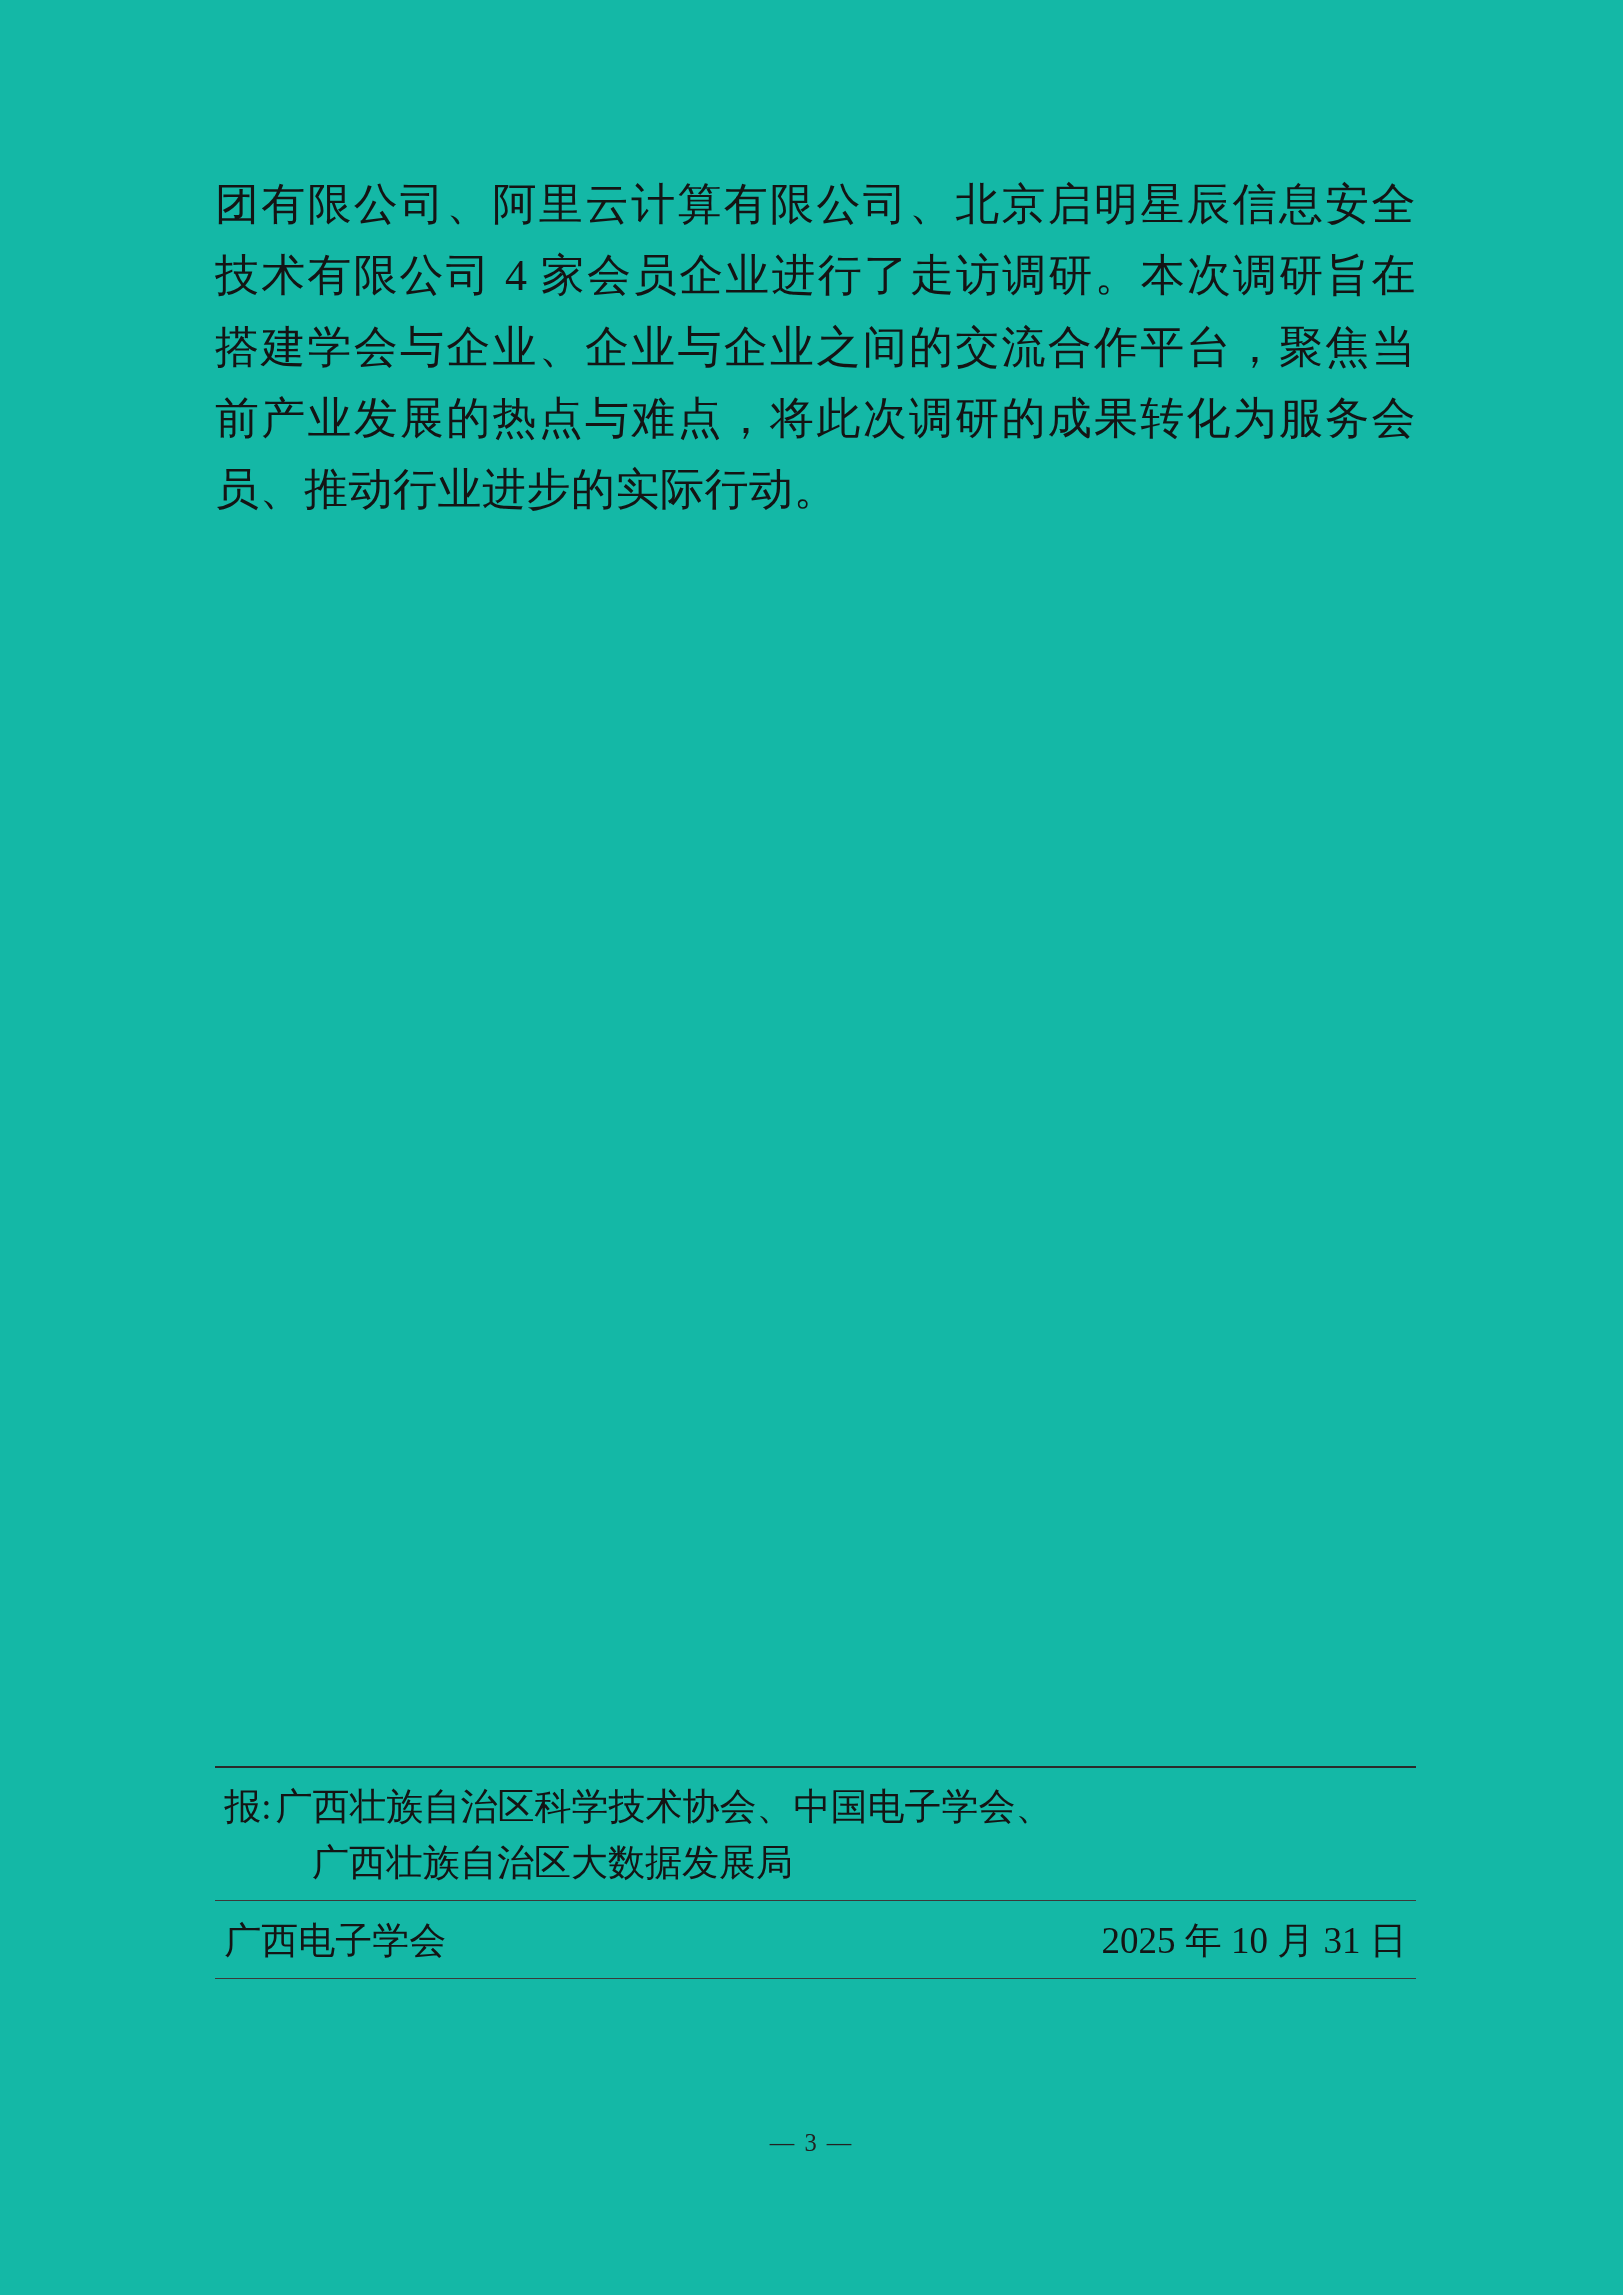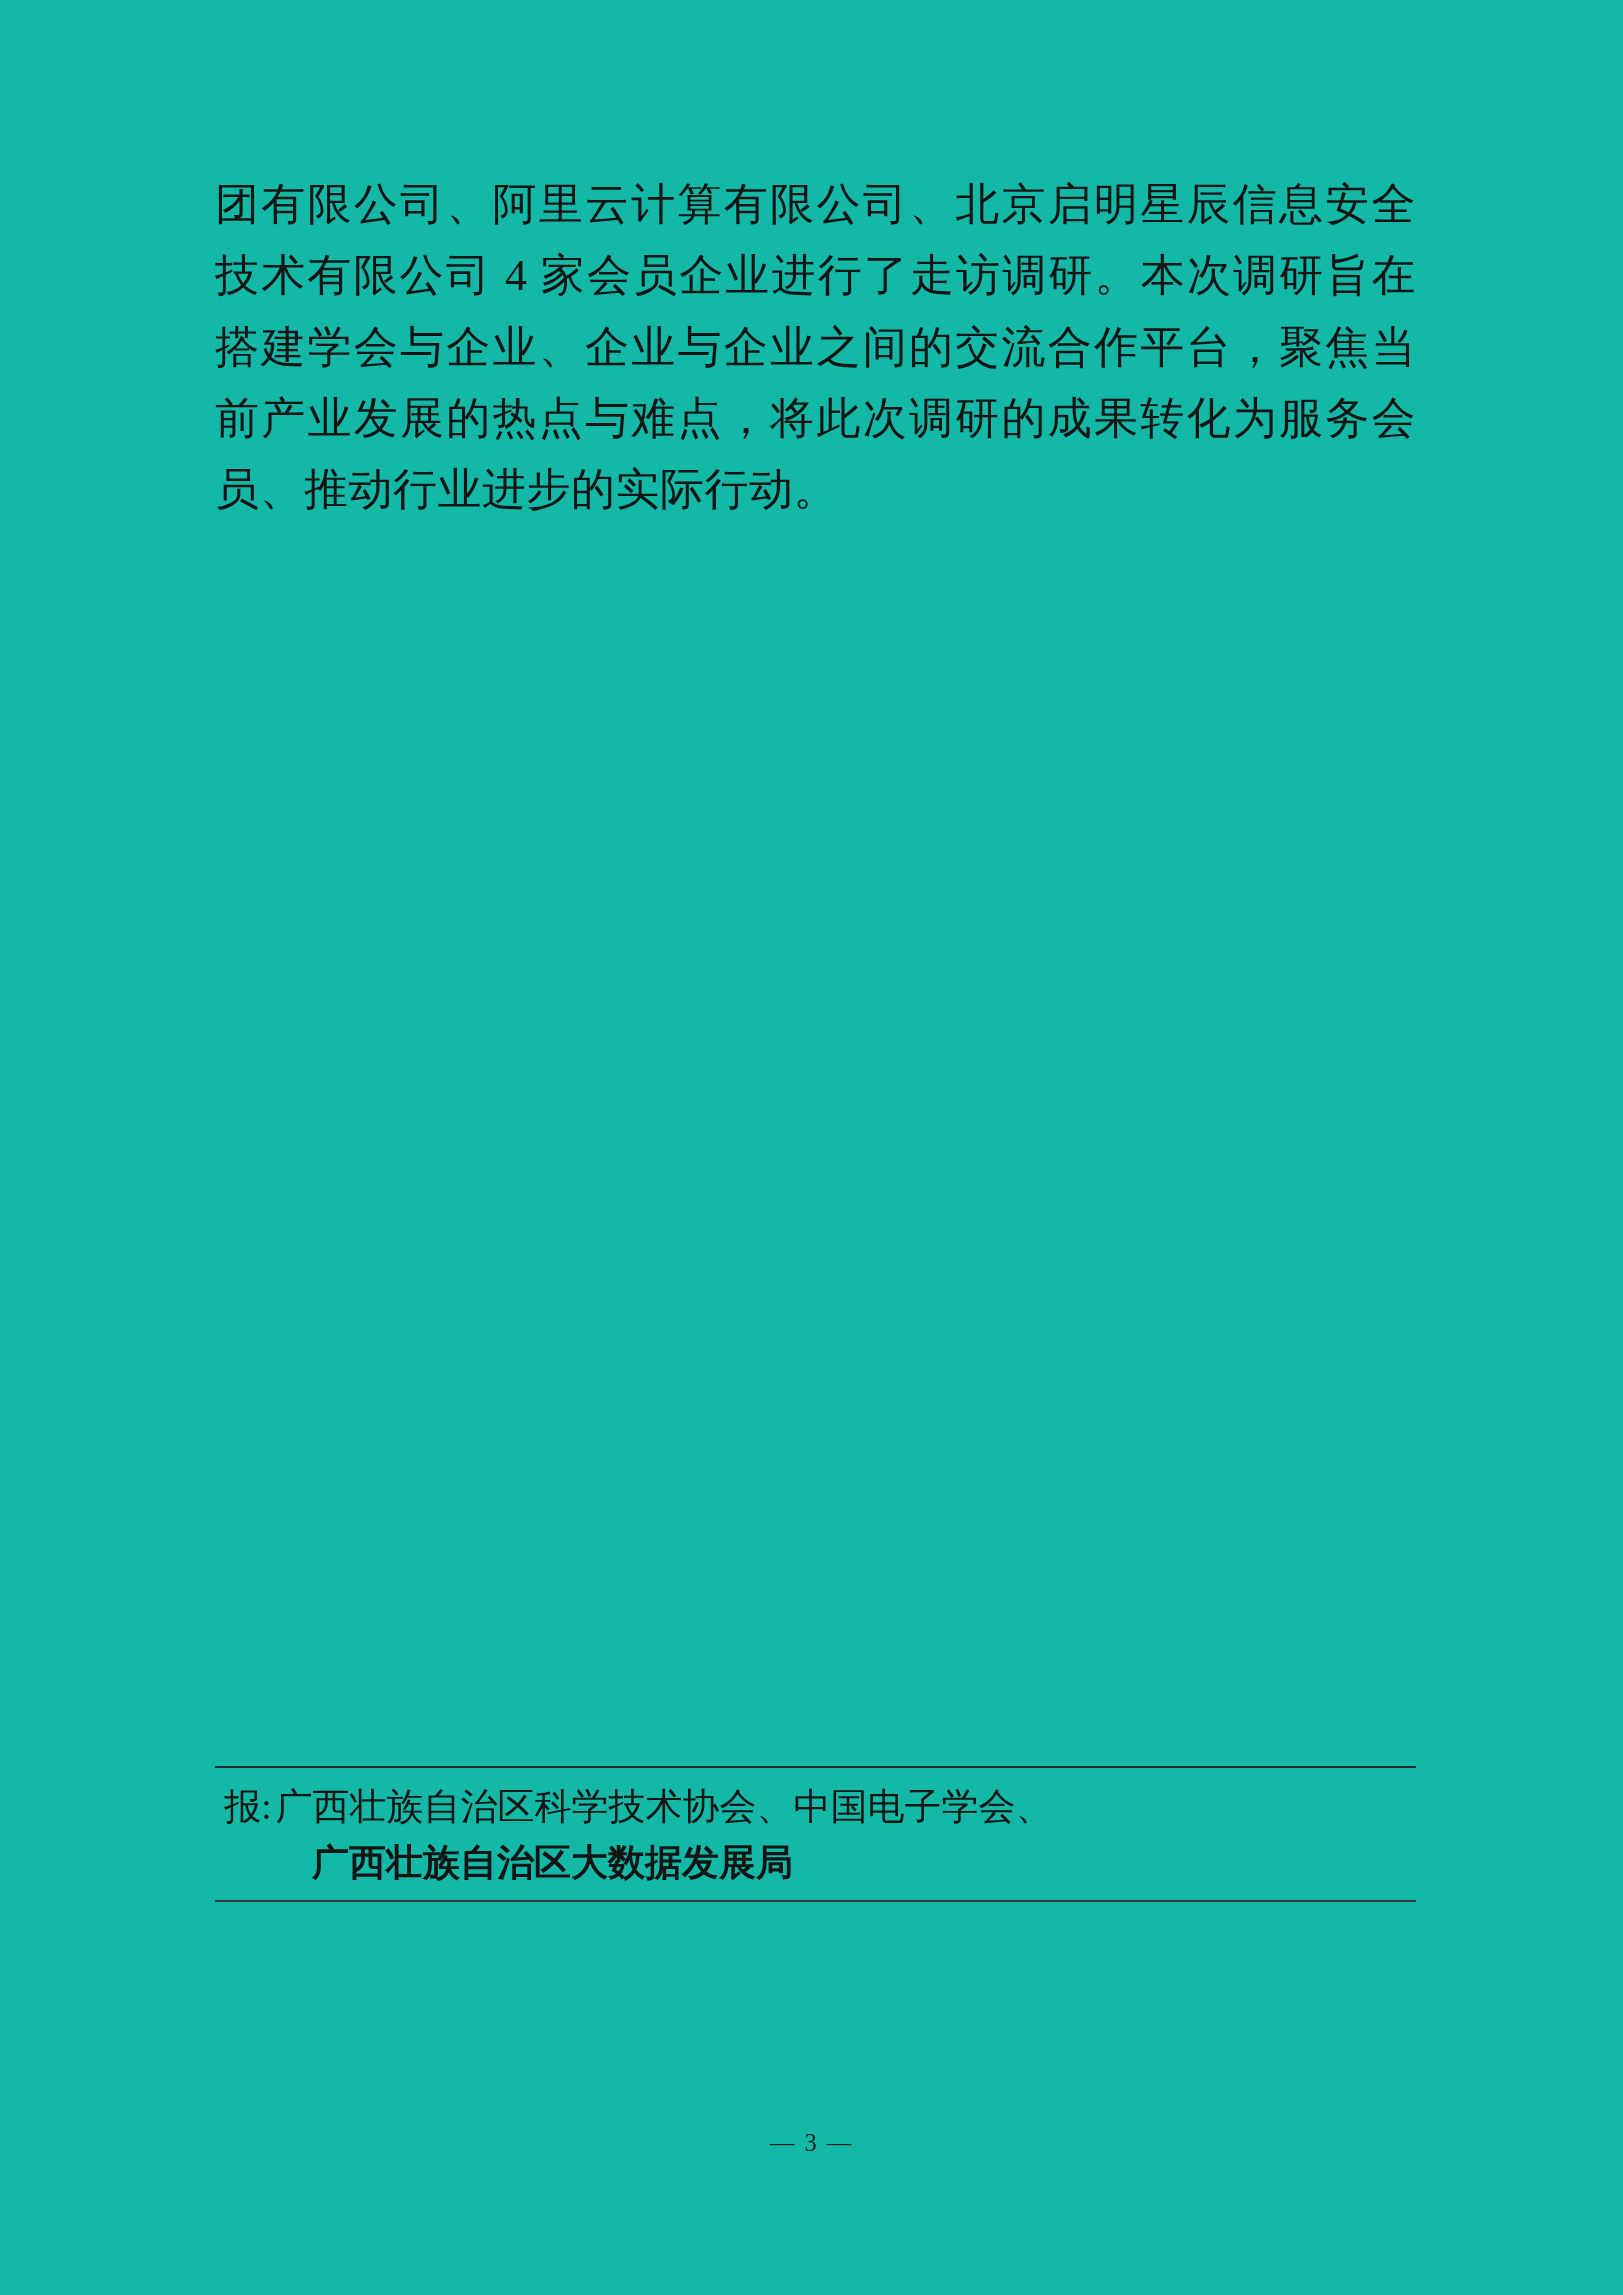--- a/index.html
+++ b/index.html
@@ -59,21 +59,20 @@
     line-height: 1.52;
     color: #141414;
     white-space: nowrap;
   }
   .dist-label {
     padding-left: 9.2px;
     padding-right: 4.1px;
   }
   .dist-indent {
     padding-left: 97px;
-    font-weight: bold;
   }
   .signature-row {
     display: flex;
     justify-content: space-between;
     align-items: baseline;
     padding: 13.3px 9.2px 11.2px 9.2px;
     font-size: 37px;
     line-height: 1.4;
     color: #141414;
     white-space: nowrap;
@@ -106,20 +105,24 @@
         <span class="dist-label">报:</span>
         <span>广西壮族自治区科学技术协会、中国电子学会、</span>
       </div>
       <div class="dist-row">
         <span class="dist-indent">广西壮族自治区大数据发展局</span>
       </div>
     </div>
 
     <div class="rule thin"></div>
 
+    <div class="signature-row">
+      <span>广西电子学会</span>
+      <span>2025 年 10 月 31 日</span>
+    </div>
 
     <div class="rule thin"></div>
   </div>
 
   <div class="page-number">— 3 —</div>
 
 </div>
 
 
 </body></html>

